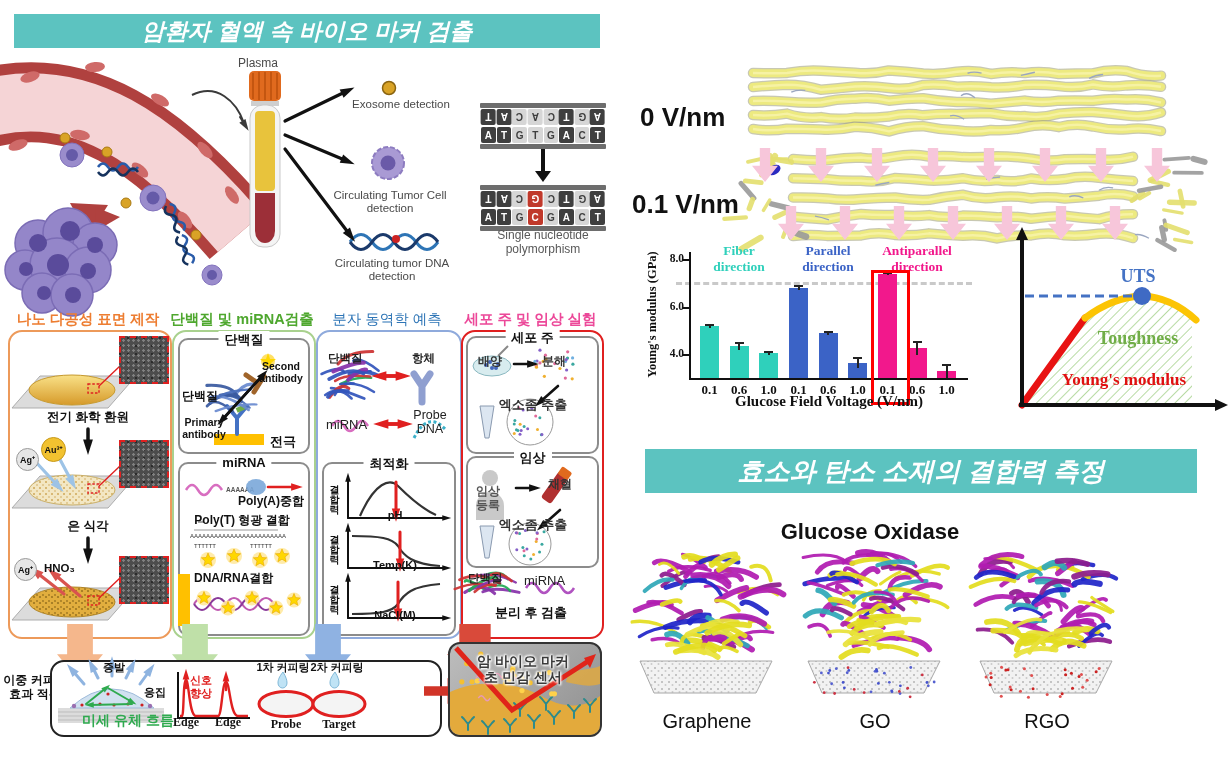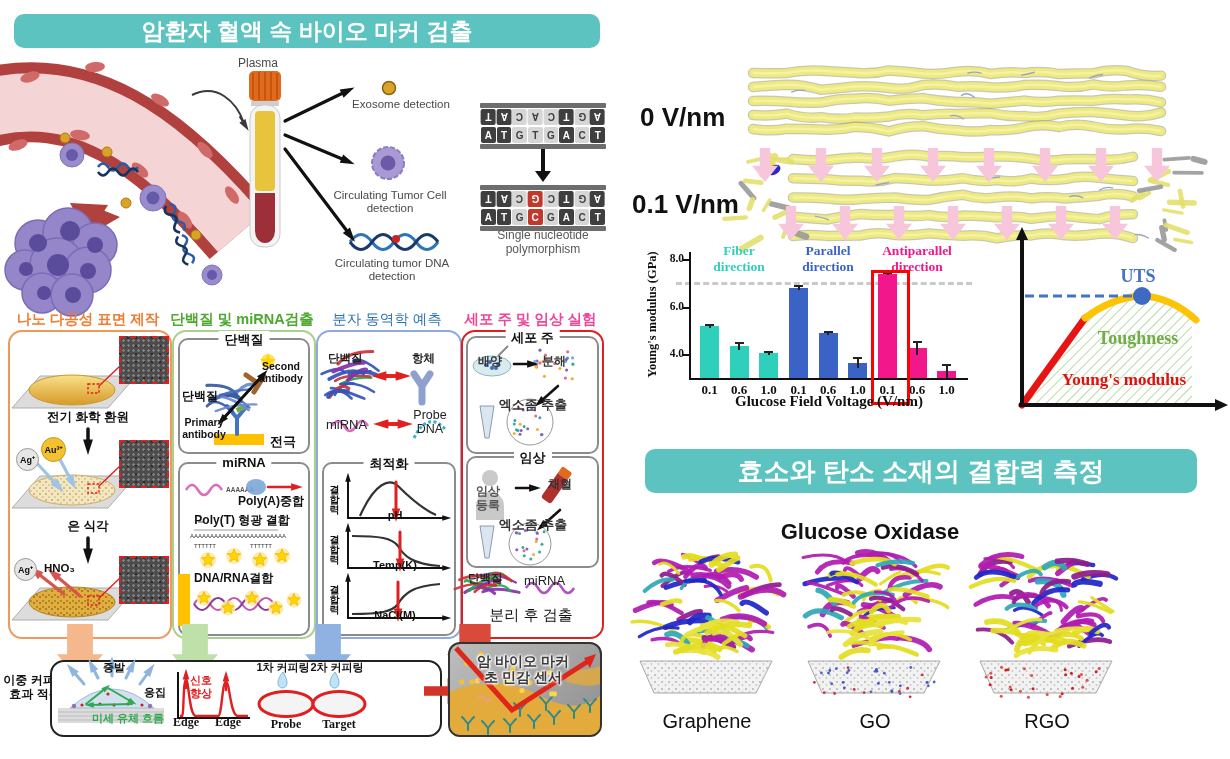--- a/index.html
+++ b/index.html
@@ -1,20 +1,20 @@
 <!DOCTYPE html>
 <html><head>
 <meta charset="utf-8">
 <style>
   html,body{margin:0;padding:0;background:#fff;}
   #page{position:relative;width:1230px;height:759px;background:#fff;overflow:hidden;
         font-family:"Liberation Sans",sans-serif;color:#111;}
   .abs{position:absolute;}
-  .title-bar{position:absolute;background:#5cc3c0;border-radius:10px;color:#fff;
-             font-weight:bold;text-align:center;}
+  .title-bar{position:absolute;background:#5cc3c0;border-radius:0;color:#fff;
+             font-weight:bold;text-align:center;font-style:italic;}
   .lbl{position:absolute;line-height:1.15;}
   .c{text-align:center;}
   .panel-box{position:absolute;border-radius:14px;background:#fff;}
   .sub-box{position:absolute;border:2px solid #8c8c8c;border-radius:10px;background:#fff;}
   .sub-title{position:absolute;top:-9px;left:50%;transform:translateX(-50%);
              background:#fff;padding:0 6px;font-weight:bold;font-size:13px;white-space:nowrap;}
   .sem{position:absolute;border:2px dashed #e02020;background-color:#4c4c4c;
        background-image:radial-gradient(#808080 1px,transparent 1.5px),
                         radial-gradient(#2a2a2a 1px,transparent 1.5px);
        background-size:5px 5px,8px 8px;background-position:0 0,3px 4px;}
@@ -538,21 +538,21 @@
       <path d="M22.629818244170096,21.494007201646088 Q37.866598079561044,15.734430727023318 44.003926611796985,24.99508744855967" stroke="#22aa55" stroke-width="2.250011145404664" fill="none" stroke-linecap="round" opacity="0.93"></path>
       <path d="M-1.1354080932784623,26.289137517146774 Q15.953155006858712,15.445816186556925 28.541718106995887,27.421356310013717" stroke="#8833aa" stroke-width="3.2729809670781895" fill="none" stroke-linecap="round" opacity="0.93"></path>
       <path d="M8.778377914951989,25.693321330589846 Q18.368930041152264,17.000823045267488 29.70502400548697,19.041040809327846" stroke="#cc3333" stroke-width="2.786485768175583" fill="none" stroke-linecap="round" opacity="0.93"></path>
       <path d="M3.3341392318244196,24.546064814814812 Q21.45960219478738,9.535253772290808 30.950634430727025,11.607227366255144" stroke="#22aa55" stroke-width="2.9855872770919065" fill="none" stroke-linecap="round" opacity="0.93"></path>
       <path d="M-11.394050068587106,23.168355624142663 Q8.533813443072702,14.777503429355283 29.36496913580247,19.61374314128944" stroke="#cc3333" stroke-width="2.2801620370370372" fill="none" stroke-linecap="round" opacity="0.93"></path>
       <path d="M12.445661865569273,20.918218449931416 Q24.974279835390945,13.270781893004116 34.77518861454047,14.072933813443074" stroke="#8833aa" stroke-width="2.450456961591221" fill="none" stroke-linecap="round" opacity="0.93"></path>
       <path d="M25.14957133058985,9.079603909465021 Q32.01556927297668,3.928669410150892 45.52697187928669,14.960108024691358" stroke="#cc3333" stroke-width="2.735978223593964" fill="none" stroke-linecap="round" opacity="0.93"></path>
     </svg>
   <div class="lbl" style="left:468px;top:572px;font-weight:bold;font-size:11.5px;color:#222;">단백질</div>
   <div class="lbl" style="left:524px;top:574px;font-size:13px;color:#222;">miRNA</div>
-  <div class="lbl c" style="left:476px;top:606px;width:110px;font-weight:normal;font-size:15px;">분리 후 검출</div>
+  <div class="lbl c" style="left:476px;top:606px;width:110px;font-weight:bold;font-size:13px;">분리 후 검출</div>
 
   <div class="flow-arrow" style="left:57px;background:#f5b78c;"></div>
   <div class="flow-arrow" style="left:172px;background:#bfe0a8;"></div>
   <div class="flow-arrow" style="left:305px;background:#8fb2e2;"></div>
   <div class="flow-arrow" style="left:447px;background:#d94a3a;width:56px;"></div>
 
   <div class="lbl c" style="left:0px;top:674px;width:70px;font-weight:bold;font-size:12px;">
     <div>이중 커피링</div>
       <div>효과 적용</div>
   </div>
@@ -586,21 +586,21 @@
       <polygon points="98.53365791100896,-0.3471210754125327 94.14981766156978,13.018401147574977 87.3123823755686,8.134518800431273" fill="#8fb4e0"></polygon>
       <line x1="30" y1="40" x2="50" y2="24" stroke="#2faa4f" stroke-width="2" stroke-linecap="round"></line>
       <polygon points="54.06051780910376,20.751585752716995 48.82192476883808,28.529297820824194 45.32257097772134,24.155105581928268" fill="#2faa4f"></polygon>
       <line x1="52" y1="24" x2="76" y2="38" stroke="#2faa4f" stroke-width="2" stroke-linecap="round"></line>
       <polygon points="80.49165028467185,40.62012933272525 71.35012176842184,38.53012492065137 74.17265572367619,33.691495283072484" fill="#2faa4f"></polygon>
       <line x1="76" y1="40" x2="34" y2="41" stroke="#2faa4f" stroke-width="2" stroke-linecap="round"></line>
       <polygon points="28.801473296530492,41.123774445320706 37.681621828952636,38.11069892386075 37.814957832770084,43.71081108419347" fill="#2faa4f"></polygon>
     </svg>
   <div class="lbl c" style="left:94px;top:661px;width:40px;font-weight:bold;font-size:11px;">증발</div>
   <div class="lbl" style="left:144px;top:686px;font-weight:bold;font-size:11px;">응집</div>
-  <div class="lbl c" style="left:74px;top:712px;width:108px;font-weight:bold;font-size:11px;color:#2faa4f;">미세 유체 흐름</div>
+  <div class="lbl c" style="left:74px;top:712px;width:108px;font-weight:bold;font-size:14px;color:#2faa4f;">미세 유체 흐름</div>
 
   <svg id="signal" style="left:170px;top:666px;" width="84" height="62" viewBox="0 0 84 62">
     <path d="M8,6 V52 H80" stroke="#111" stroke-width="2" fill="none"></path>
     <path d="M10,50 L12,50 C14,50 13,14 16,14 C19,14 19,50 26,50 L48,50 C52,50 52,16 56,16 C60,16 60,50 68,50 L78,50" stroke="#e02020" stroke-width="2.4" fill="none"></path>
   <line x1="16" y1="22" x2="16" y2="9" stroke="#e02020" stroke-width="2.4" stroke-linecap="round"></line>
       <polygon points="16,2.76 19.36101956128782,13.49922254491158 12.63898043871218,13.49922254491158" fill="#e02020"></polygon>
       <line x1="56" y1="24" x2="56" y2="11" stroke="#e02020" stroke-width="2.4" stroke-linecap="round"></line>
       <polygon points="56,4.76 59.36101956128782,15.49922254491158 52.63898043871218,15.49922254491158" fill="#e02020"></polygon>
     </svg>
   <div class="lbl c" style="left:182px;top:674px;width:38px;font-weight:bold;font-size:11px;color:#e02020;">

